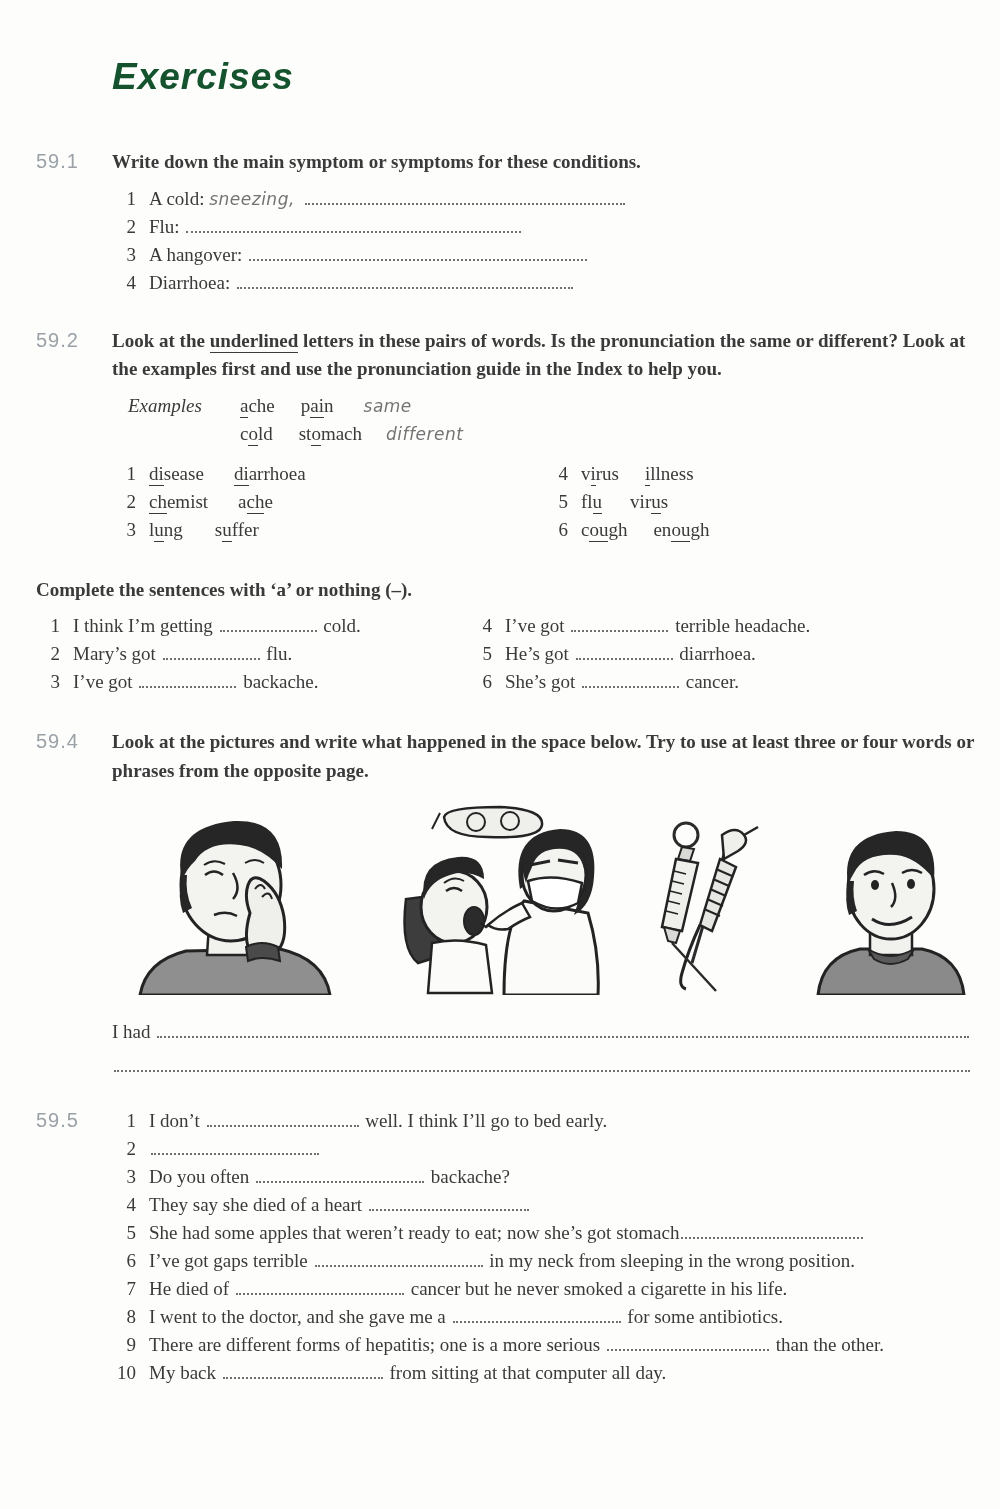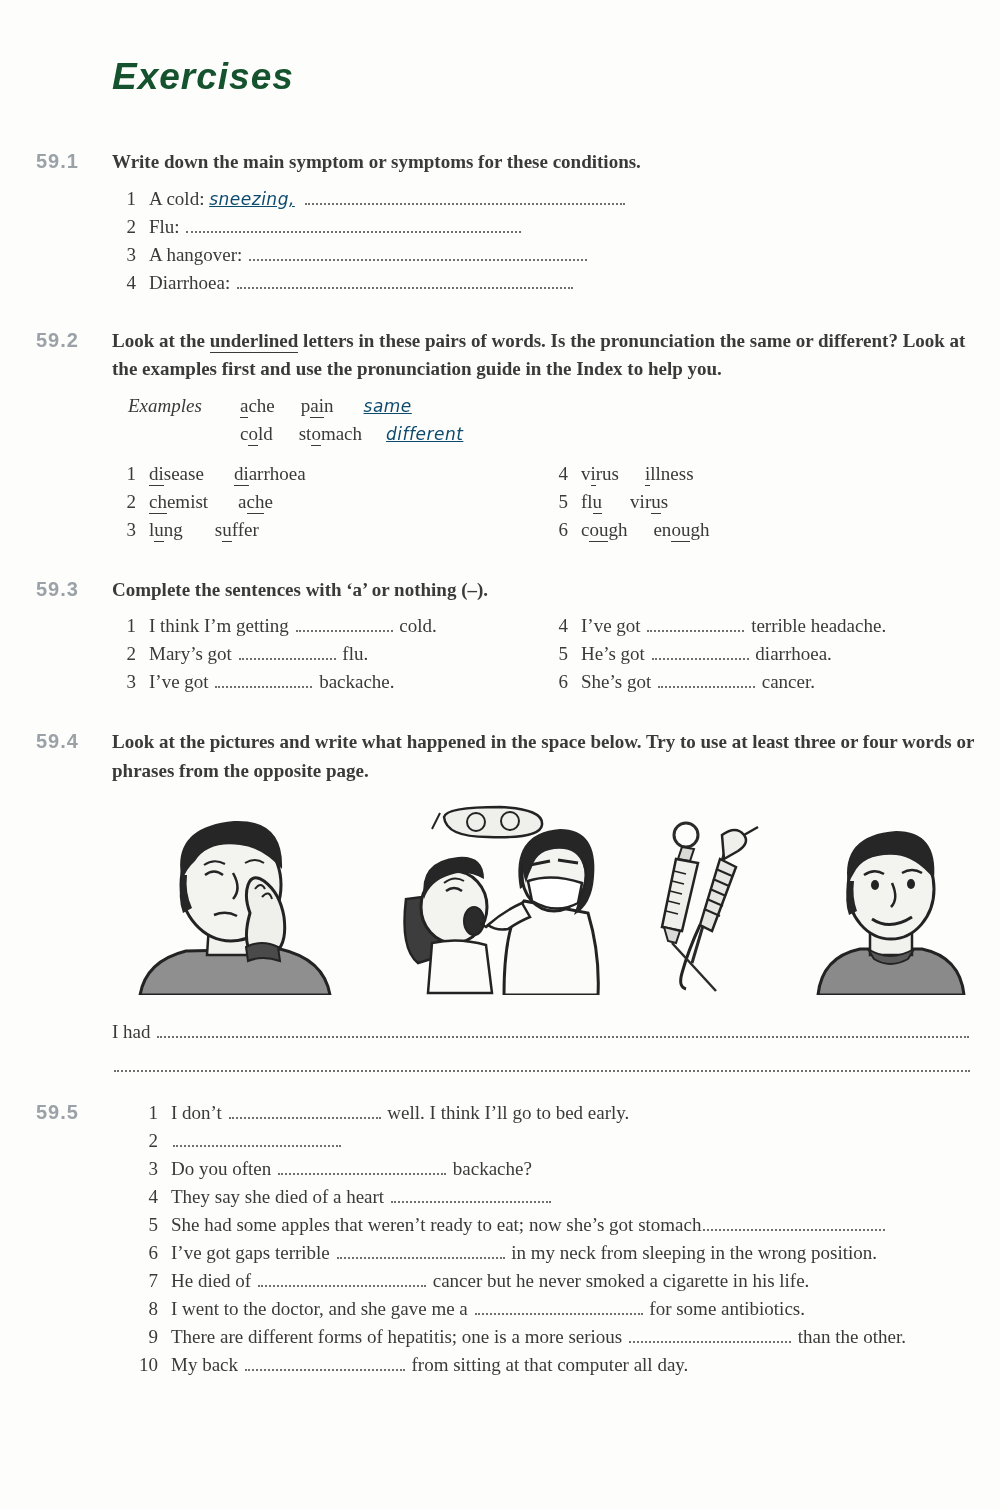--- a/index.html
+++ b/index.html
@@ -17,39 +17,39 @@
     font-family:"Liberation Sans", sans-serif;
     font-weight:bold;font-style:italic;
     font-size:37px;letter-spacing:1px;
     color:#14532d;
   }
   .exercise{display:flex;margin-left:36px;}
   .ex1{margin-top:50px;}
   .ex2{margin-top:30px;}
   .ex3{margin-top:32px;}
   .ex4{margin-top:32px;}
-  .ex5{margin-top:16px;justify-content:space-between;}
+  .ex5{margin-top:24px;}
   .ex-num{
     width:76px;flex:none;
     font-family:"Liberation Sans", sans-serif;
-    font-weight:bold;font-size:20px;letter-spacing:1px;
+    font-weight:normal;font-size:20px;letter-spacing:1px;
     color:#9aa2a7;padding-top:2px;
   }
   .ex-body{flex:1;max-width:866px;font-size:19px;}
   .ex-title{font-weight:700;line-height:1.5;margin:0 0 8px 0;white-space:pre-wrap;}
   .ex-item{display:flex;line-height:28px;}
   .item-num{width:24px;flex:none;text-align:right;margin-right:13px;}
   .item-body{flex:1;white-space:pre-wrap;}
   .gap{display:inline-block;border-bottom:2px dotted #6f6f6f;height:13px;vertical-align:baseline;margin:0 2px;}
   .sp{display:inline-block;height:1px;}
   .u{border-bottom:1.5px solid #3a3a3a;padding-bottom:1px;}
   .hand{
     font-family:"DejaVu Sans", sans-serif;
     font-style:italic;font-size:17px;
-    color:#0c4a6e;letter-spacing:0.5px;text-decoration:underline;
+    color:#737373;letter-spacing:0.5px;
   }
   .two-col{display:flex;}
   .col-left{width:432px;flex:none;}
   .col-right{flex:1;}
   .examples{margin:4px 0 12px 16px;}
   .ex-row{display:flex;line-height:28px;}
   .ex-label{width:112px;flex:none;font-style:italic;}
   .seg-row{white-space:pre-wrap;text-align:center;}
   .pics{
     display:flex;justify-content:space-between;align-items:flex-end;
@@ -132,21 +132,20 @@
             <div class="ex-item">
               <span class="item-num">6</span>
               <span class="item-body"><span>c</span><span class="u">ou</span><span>gh</span><span class="sp" style="width: 26px;"></span><span>en</span><span class="u">ou</span><span>gh</span></span>
             </div>
           </div>
       </div>
     </div>
   </div>
 
   <div class="exercise ex3">
-    <div class="ex-num">59.3</div>
     <div class="ex-body">
       <div class="ex-title">Complete the sentences with ‘a’ or nothing (–).</div>
       <div class="two-col">
         <div class="col-left">
             <div class="ex-item">
               <span class="item-num">1</span>
               <span class="item-body"><span>I think I’m getting </span><span class="gap" style="width: 97px;"></span><span> cold.</span></span>
             </div>
             <div class="ex-item">
               <span class="item-num">2</span>

